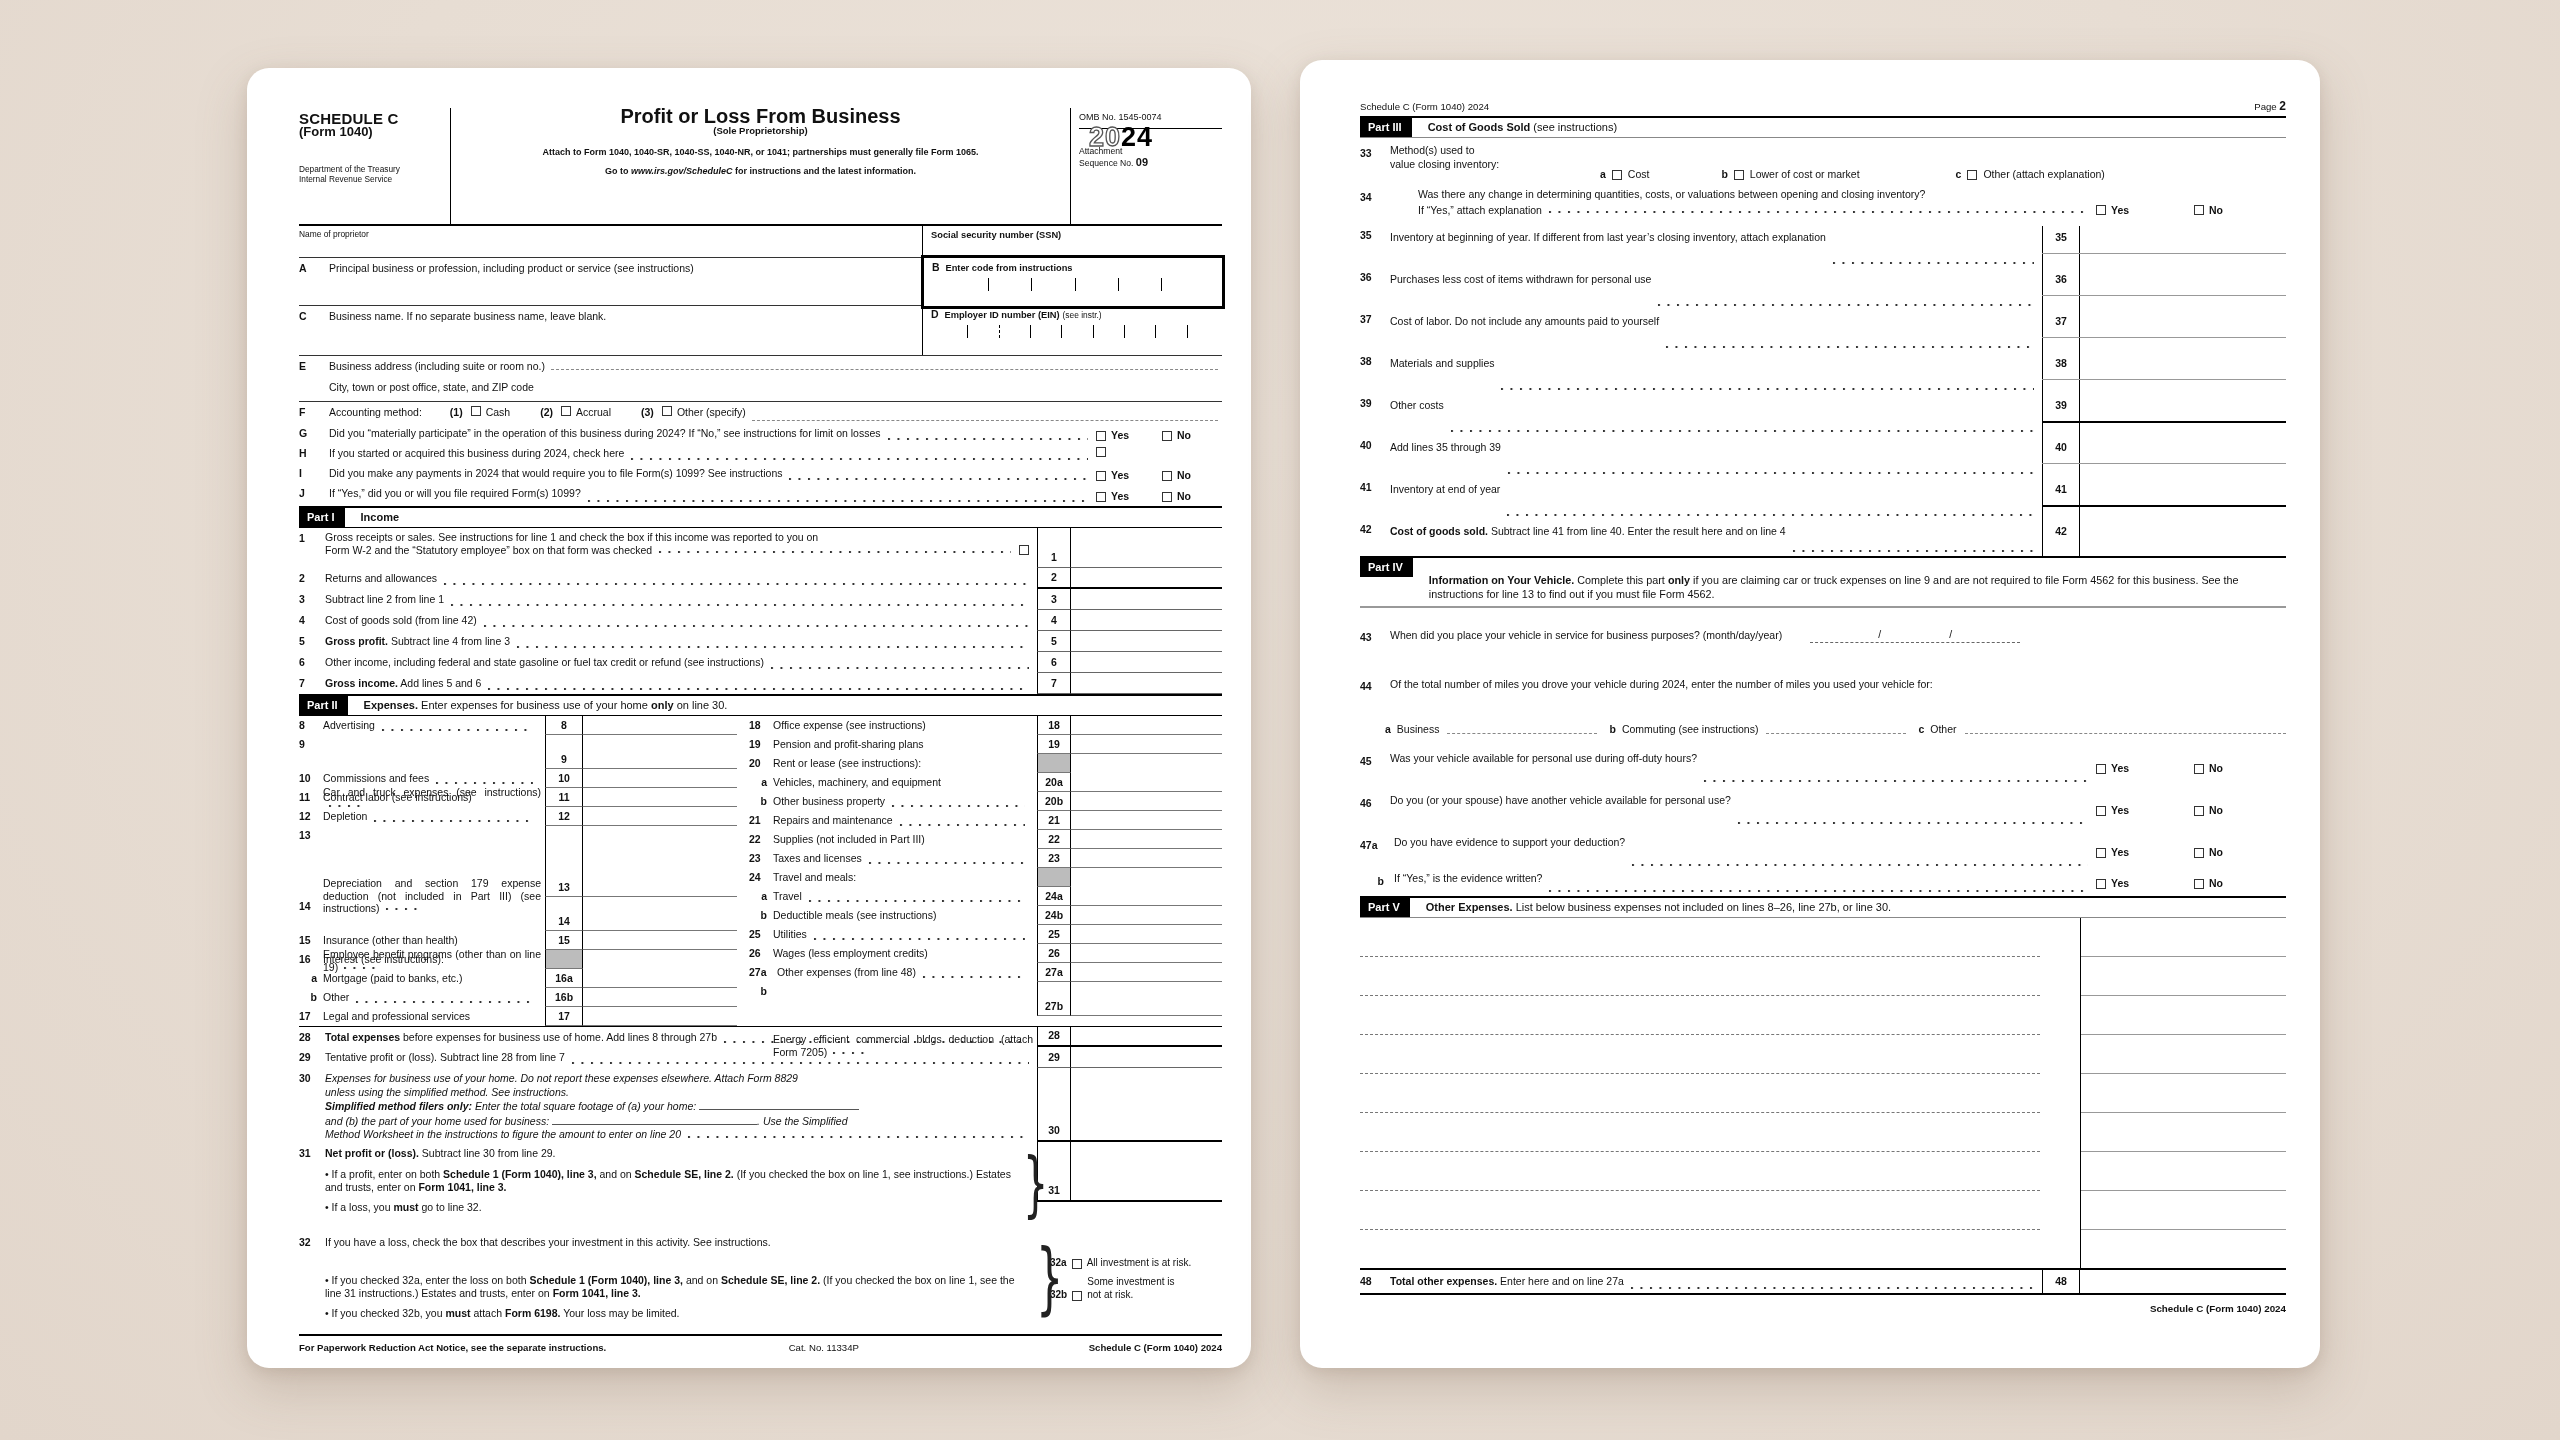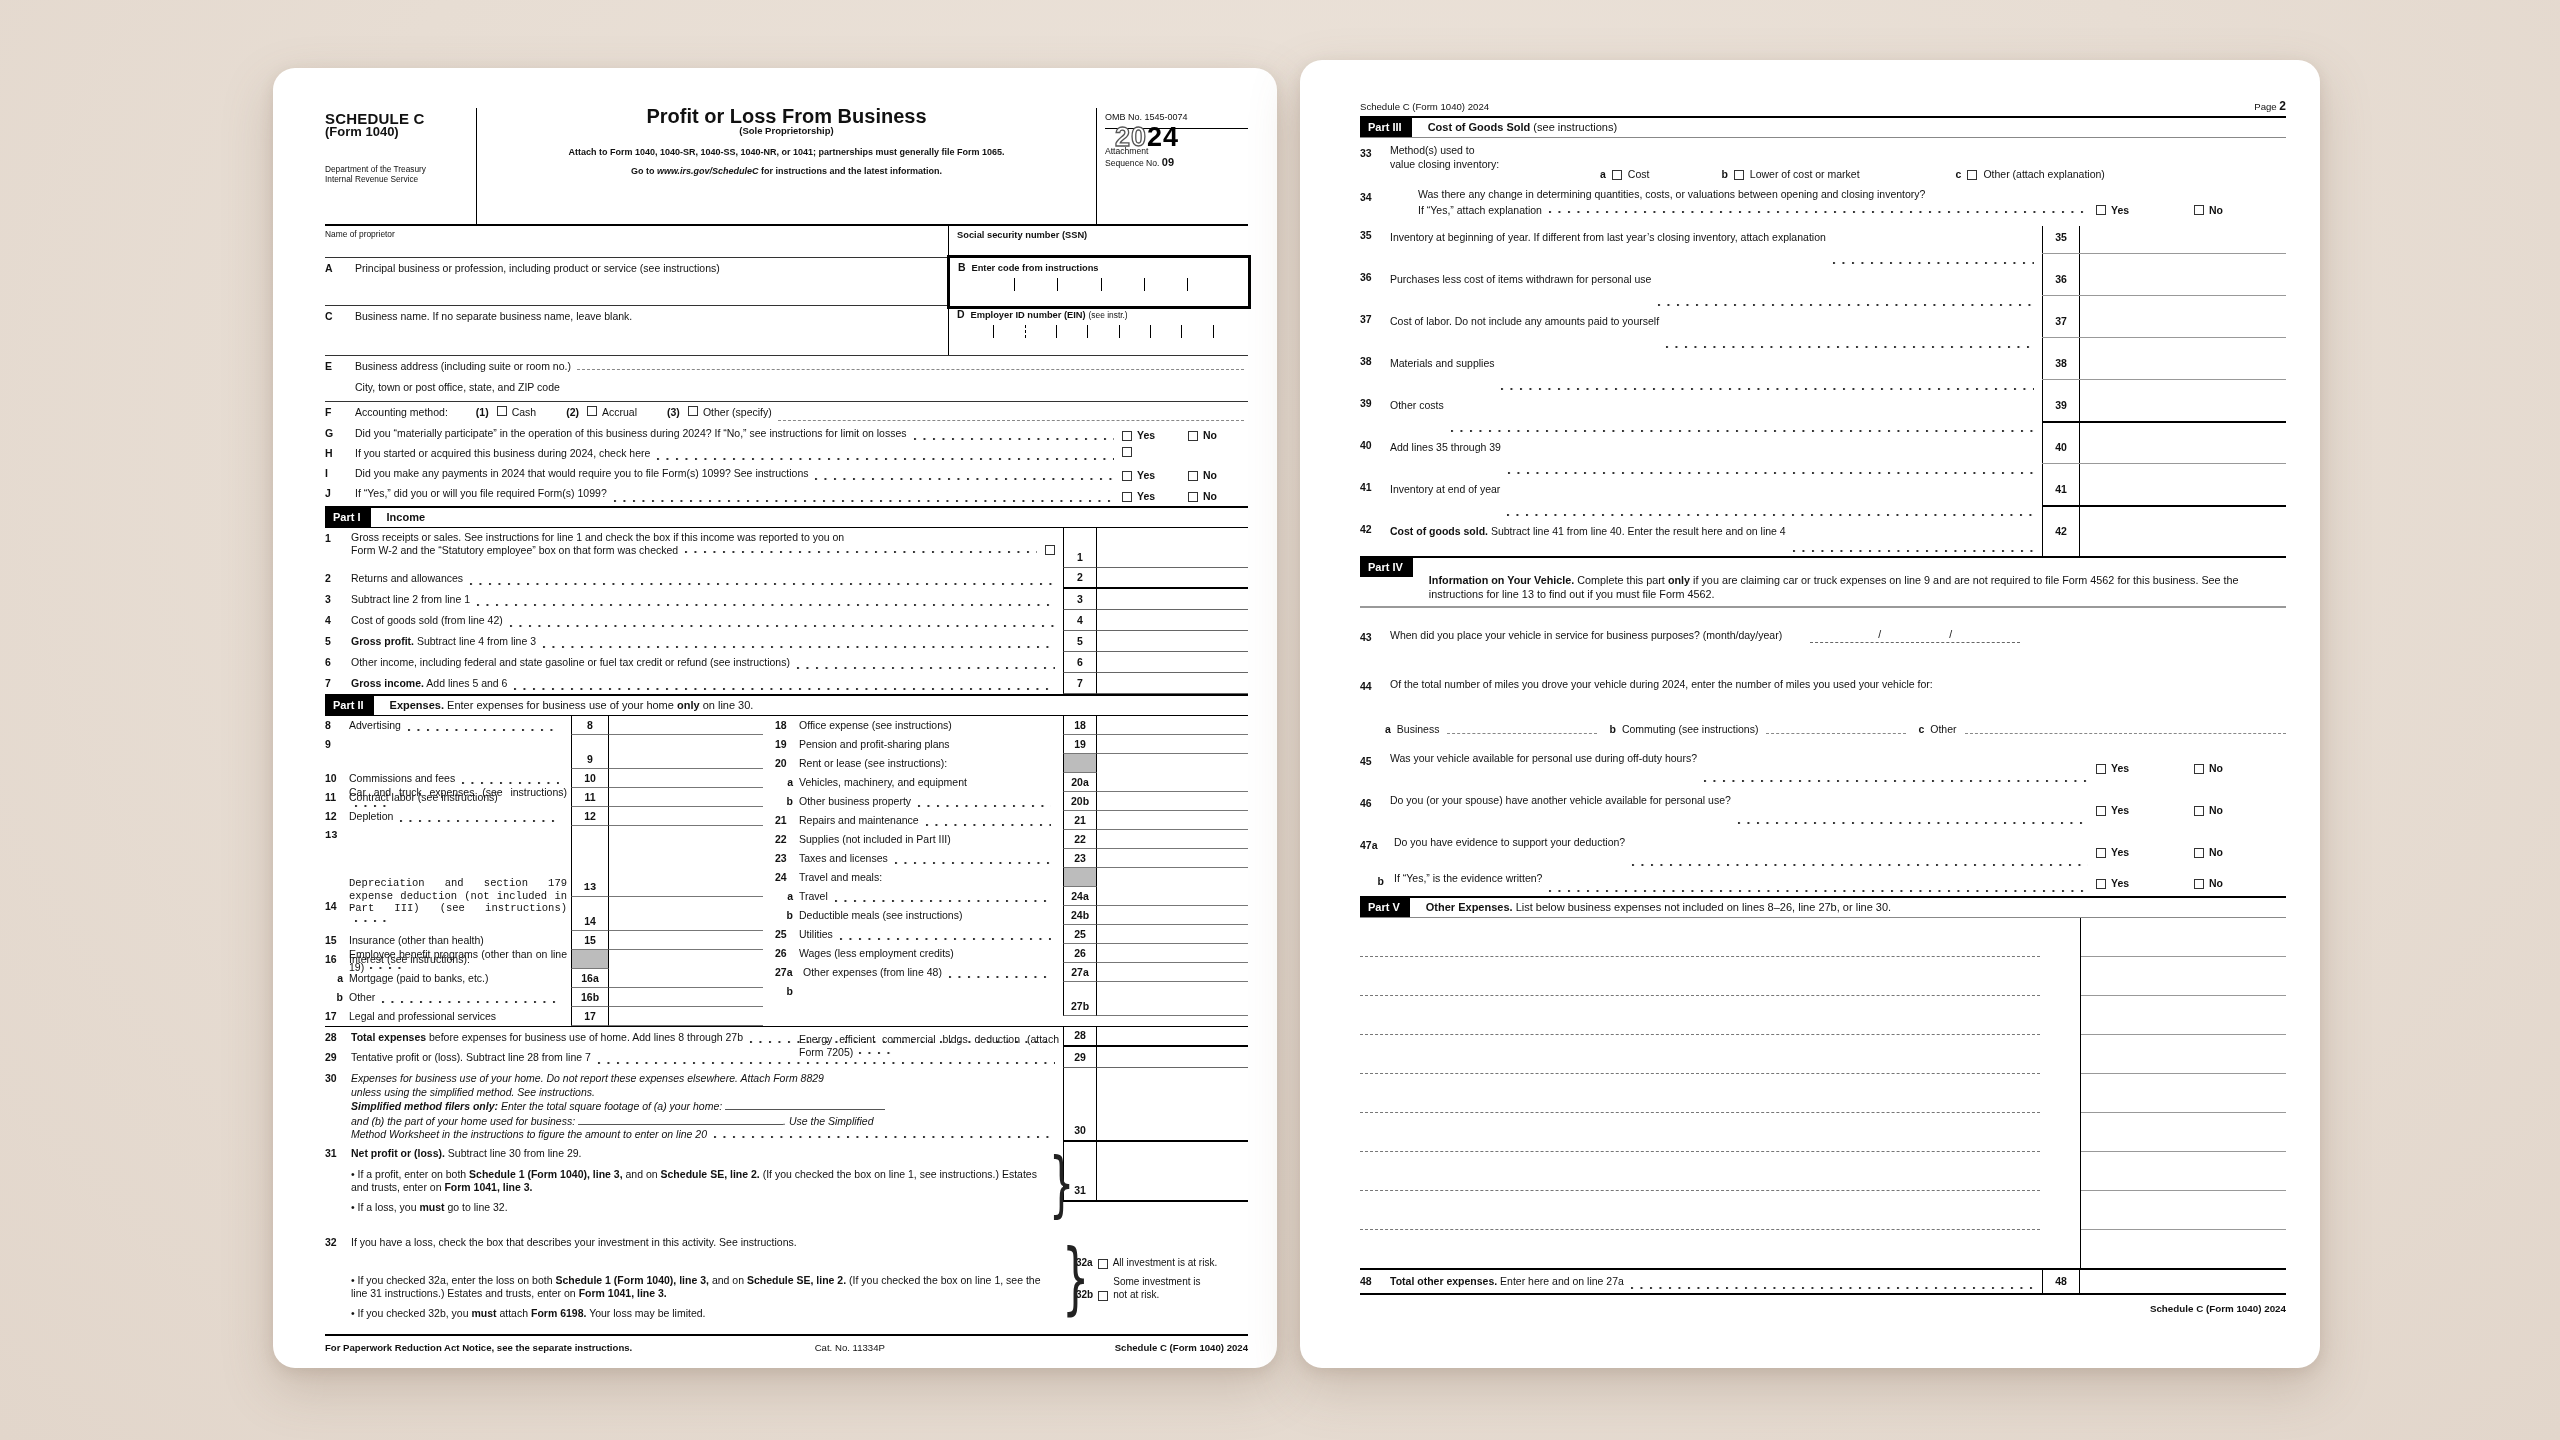--- a/index.html
+++ b/index.html
@@ -8,21 +8,21 @@
     background:#e9dfd6;
     background-image: radial-gradient(ellipse at 50% 30%, #ece3da 0%, #e7ddd3 55%, #e2d6cb 100%);
     font-family:"Liberation Sans", sans-serif;
     color:#111;
     position:relative;
   }
   .page {
     position:absolute; background:#fff; border-radius:22px;
     box-shadow:0 20px 50px rgba(125,100,80,.25), 0 4px 14px rgba(125,100,80,.16);
   }
-  #page1 { left:273px; top:68px; width:1004px; height:1300px; }
+  #page1 { left:247px; top:68px; width:1004px; height:1300px; }
   #page2 { left:1300px; top:60px; width:1020px; height:1308px; }
   .pad1 { padding:40px 29px 0 52px; font-size:10.5px; line-height:13px; }
   .pad2 { padding:40px 34px 0 60px; font-size:10.5px; line-height:13px; }
   b { font-weight:700; }
 
   
   .hdrblk { display:flex; border-bottom:2.5px solid #000; height:118px; }
   .hL { width:152px; flex:none; border-right:1.2px solid #000; padding-top:4px; }
   .schc { font-size:15px; font-weight:700; letter-spacing:.2px; }
   .schf { font-size:13px; font-weight:700; margin-bottom:26px; }
@@ -88,21 +88,21 @@
   .xn.sub { text-align:right; padding-right:6px; }
   .xt { flex:1; padding:3px 4px 0 0; line-height:12.5px; text-align:justify; display:flex; }
   .xt.wrap { display:block;margin-top:48px; }
   .xbox { width:38px; flex:none; border-left:1.2px solid #000; border-right:1.2px solid #000; border-bottom:1px solid #777;
           font-weight:700; display:flex; align-items:flex-end; justify-content:center; padding-bottom:2px; }
   .colR .xbox { width:34px; }
   .xamt { width:154px; flex:none; border-bottom:1px solid #777; }
   .colR .xamt { width:151px; }
   .grayb { background:#bcbcbc; }
   .nob2 { border-bottom:none !important; }
-  .rh19 { height:19px; } .rh34 { height:34px; } .rh71 { height:71px;font-family:Liberation Mono, monospace; }
+  .rh19 { height:19px; } .rh34 { height:34px; } .rh71 { height:71px; }
   .idots { display:inline-block; width:38px; height:9px; margin-left:5px;
     background:radial-gradient(circle at 2px 6px, #333 1.1px, transparent 1.45px) repeat-x; background-size:9.5px 9px; }
 
   
   .l30lab { flex:1; padding-top:4px; line-height:13.5px;font-style:italic; }
   .sqft { display:inline-block; width:160px; border-bottom:1px solid #555; height:11px; }
   .sqft2 { display:inline-block; width:205px; border-bottom:1px solid #555; height:11px; }
   .l30right { width:185px; flex:none; display:flex; flex-direction:column; }
   .l30cell { flex:1; display:flex; }
   .brace { width:18px; flex:none; overflow:visible; color:#222; font-weight:400;

